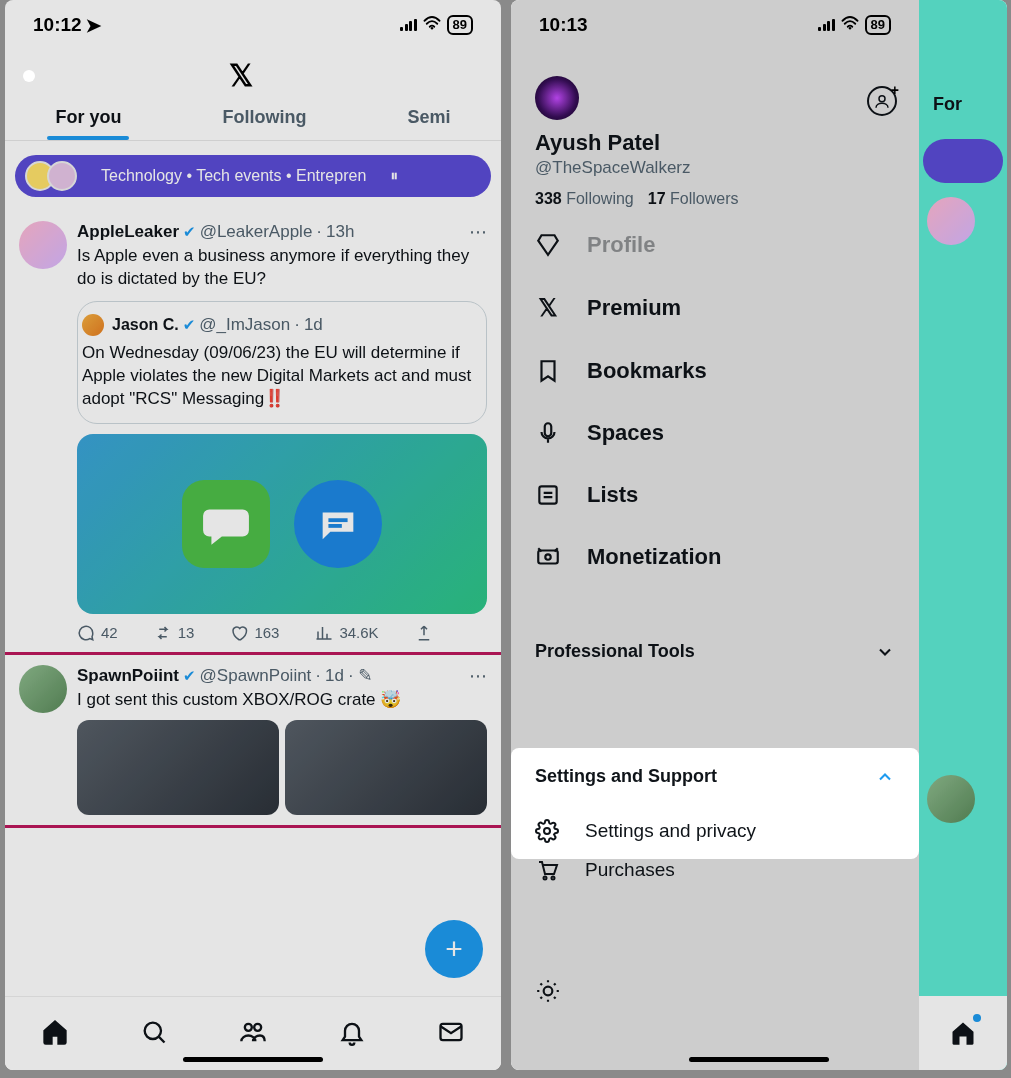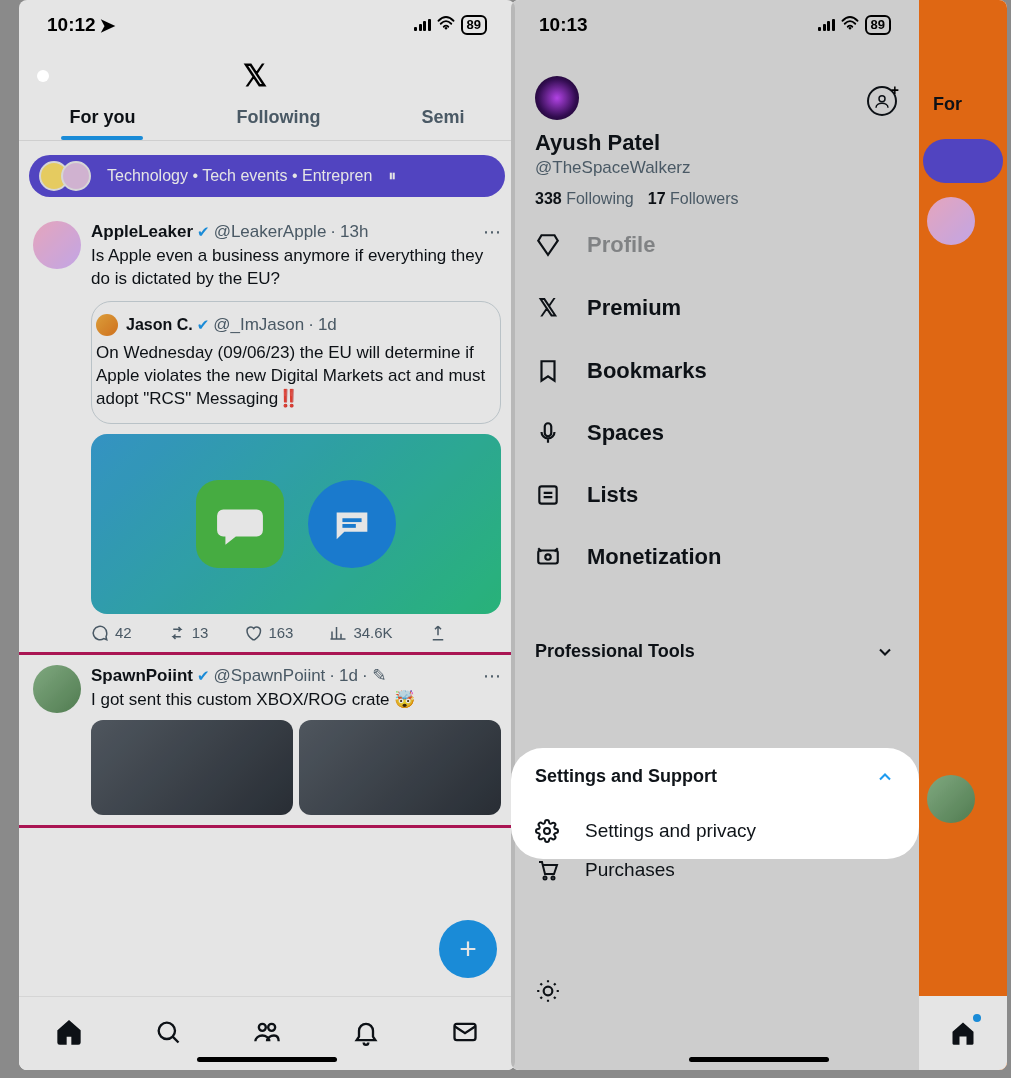--- a/index.html
+++ b/index.html
@@ -1,18 +1,18 @@
 <!DOCTYPE html>
 <html><head>
 <meta charset="utf-8">
 <style>
   * { margin:0; padding:0; box-sizing:border-box; font-family:-apple-system,Helvetica,Arial,sans-serif; }
   body { background:#8a8a8a; width:1011px; height:1078px; position:relative; }
   .phone { position:absolute; top:0; width:496px; height:1070px; background:#fff; border-radius:8px; overflow:hidden; }
-  .phone.left { left:19px; }
+  .phone.left { left:5px; }
   .phone.right { left:511px; }
   .dim { position:absolute; inset:0; background:rgba(0,0,0,.10); pointer-events:none; z-index:50; }
   .status { height:50px; display:flex; align-items:center; justify-content:space-between; padding:0 28px; font-size:19px; font-weight:600; }
   .status-left { display:flex; align-items:center; gap:4px; }
   .status-right { display:flex; align-items:center; gap:6px; }
   .loc-arrow { display:inline-block; transform:rotate(0deg); }
   .sig { display:inline-flex; align-items:flex-end; gap:1.5px; height:12px; }
   .sig span { width:3px; background:#000; border-radius:1px; }
   .sig span:nth-child(1){height:4px}.sig span:nth-child(2){height:7px}.sig span:nth-child(3){height:10px}.sig span:nth-child(4){height:12px}
   .wifi { font-size:17px; }
@@ -20,21 +20,21 @@
   .topbar { display:flex; align-items:center; justify-content:space-between; padding:8px 18px 4px; }
   .avatar { width:36px; height:36px; border-radius:50%; background:radial-gradient(circle,#c64bff 0%,#6a1b9a 45%,#1a0033 100%); }
   .avatar-high { border-radius:12px; background:#fff; padding:6px; display:inline-block; position:relative; z-index:200; }
   .avatar-high .avatar{width:38px;height:38px;}
   .x-logo { font-size:30px; font-weight:900; }
   .spacer36{width:36px;}
   .tabs { display:flex; justify-content:space-around; padding:10px 0 0; border-bottom:1px solid #e7e7e7; }
   .tab { font-size:18px; font-weight:700; color:#536471; padding:0 8px 12px; position:relative; }
   .tab.active { color:#0f1419; }
   .tab.active::after { content:""; position:absolute; left:0; right:0; bottom:0; height:4px; background:#1d9bf0; border-radius:2px; }
-  .pill { margin:14px 10px; background:#5b4cd6; color:#fff; border-radius:999px; display:flex; align-items:center; padding:6px 10px; font-size:16px; gap:16px; overflow:hidden; }
+  .pill { margin:14px 10px; background:#5b4cd6; color:#fff; border-radius:999px; display:flex; align-items:center; padding:6px 10px; font-size:16px; gap:24px; overflow:hidden; }
   .pill-avs { display:flex; }
   .pill-av { width:30px; height:30px; border-radius:50%; background:#fff; border:2px solid #efefef; margin-left:-8px; }
   .pill-av:first-child{margin-left:0;background:#ffe26b;}
   .pill-av:nth-child(2){background:#e8c7e8;}
   .tweet { padding:10px 14px; border-bottom:3px solid #be185d; display:flex; gap:10px; }
   .tw-av { width:48px; height:48px; border-radius:50%; flex:none; background:linear-gradient(135deg,#f8a5c2,#c291f0); display:flex; align-items:center; justify-content:center; }
   .tw-av.apple { background:linear-gradient(135deg,#ffb8d2,#d8b8ff); }
   .tw-av.sp { background:linear-gradient(135deg,#8fbc8f,#5a8a5a); }
   .tw-body { flex:1; min-width:0; }
   .tw-head { display:flex; align-items:center; gap:4px; font-size:17px; }
@@ -57,41 +57,41 @@
   .media-row { display:flex; gap:6px; margin-top:8px; }
   .media-row div { flex:1; height:95px; border-radius:12px; background:linear-gradient(135deg,#586069,#2d333b); }
   .fab { position:absolute; right:18px; bottom:92px; width:58px; height:58px; border-radius:50%; background:#1d9bf0; color:#fff; font-size:30px; display:flex; align-items:center; justify-content:center; z-index:10; }
   .bottom-nav { position:absolute; bottom:0; left:0; right:0; height:74px; background:#fff; display:flex; justify-content:space-around; align-items:center; border-top:1px solid #eee; }
   .bottom-nav svg { width:28px; height:28px; fill:none; stroke:#0f1419; stroke-width:2; }
   .home-ind { position:absolute; bottom:8px; left:50%; transform:translateX(-50%); width:140px; height:5px; background:#000; border-radius:3px; z-index:300; }
 
   
   .drawer { position:absolute; top:0; left:0; width:408px; height:100%; background:#e5e5e5; z-index:10; display:flex; flex-direction:column; }
   .dr-dim { position:absolute; inset:0; background:rgba(0,0,0,.10); z-index:60; pointer-events:none; }
-  .right-feed { position:absolute; top:0; right:0; width:88px; height:100%; background:#f97316; overflow:hidden; }
+  .right-feed { position:absolute; top:0; right:0; width:88px; height:100%; background:#5eead4; overflow:hidden; }
   .rf-tab { padding:94px 4px 10px; font-size:18px; font-weight:700; color:#0f1419; text-align:left; padding-left:14px; }
   .rf-av { width:48px;height:48px;border-radius:50%; margin:14px 0 0 8px; background:linear-gradient(135deg,#f8a5c2,#c291f0);}
   .dr-head { padding:26px 24px 14px; }
   .dr-av { width:44px;height:44px;border-radius:50%;background:radial-gradient(circle,#c64bff 0%,#3a0f5c 60%,#0a0014 100%); }
   .dr-add { position:absolute; top:86px; right:22px; width:30px;height:30px;border:2px solid #0f1419;border-radius:50%;display:flex;align-items:center;justify-content:center;font-size:16px;font-weight:700; }
   .dr-add::after{content:"+";position:absolute;top:-6px;right:-4px;font-size:14px;font-weight:900;}
   .dr-name { font-size:22px; font-weight:800; color:#0f1419; margin-top:10px; }
   .dr-handle { font-size:17px; color:#536471; margin-top:2px; }
   .dr-stats { font-size:16px; color:#536471; margin-top:12px; display:flex; gap:14px; }
   .dr-stats b { color:#0f1419; font-weight:700; }
   .dr-list { padding:14px 0 4px; }
   .dr-item { display:flex; align-items:center; gap:26px; padding:18px 24px; font-size:22px; font-weight:800; color:#0f1419; }
   .dr-item.cut { padding-top:4px; margin-top:-8px; }
   .dr-item svg { width:26px; height:26px; fill:none; stroke:#0f1419; stroke-width:2; flex:none; }
   .dr-sep { height:1px; background:#e5e5e5; margin:16px 24px; }
   .dr-section { padding:16px 24px; font-size:18px; font-weight:700; color:#0f1419; display:flex; justify-content:space-between; align-items:center; }
   .chev { width:20px;height:20px; }
   .dr-sub { display:flex; align-items:center; gap:26px; padding:16px 24px; font-size:19px; color:#0f1419; }
   .dr-sub svg { width:24px;height:24px;fill:none;stroke:#0f1419;stroke-width:2; }
-  .highlight { position:absolute; left:0; width:408px; background:#fff; border-radius:32px; z-index:200; box-shadow:none; }
+  .highlight { position:absolute; left:0; width:408px; background:#fff; border-radius:8px; z-index:200; box-shadow:none; }
   .highlight .dr-section { padding-top:18px; }
   .highlight .chev-up { stroke:#1d9bf0; }
   .theme-btn { position:absolute; bottom:62px; left:24px; }
   .theme-btn svg{width:26px;height:26px;fill:none;stroke:#0f1419;stroke-width:2;}
   .rnav { position:absolute; bottom:0; right:0; width:88px; height:74px; background:#fff; display:flex; align-items:center; justify-content:center; z-index:5; }
   .rnav svg{width:28px;height:28px;fill:#0f1419;}
   .rnav .dot{position:absolute;top:18px;right:26px;width:8px;height:8px;border-radius:50%;background:#1d9bf0;}
 </style>
 </head>
 <body>

